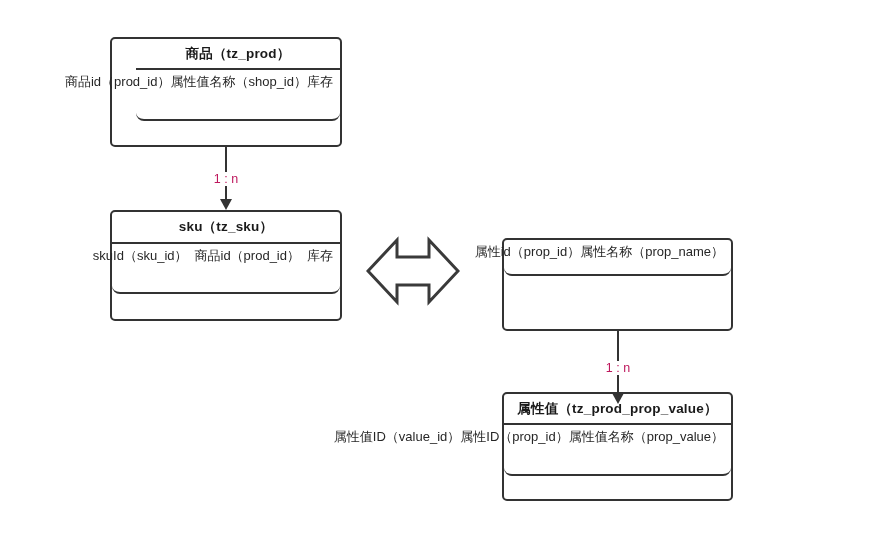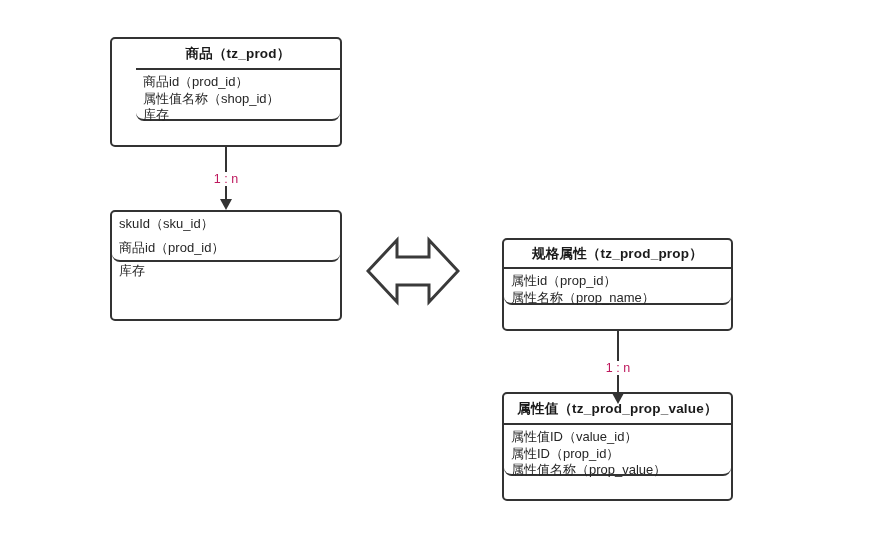--- a/index.html
+++ b/index.html
@@ -43,22 +43,21 @@
     display: flex;
     align-items: center;
     justify-content: center;
     letter-spacing: 0.2px;
   }
   .entity-attrs {
     box-sizing: border-box;
     border-bottom: 2px solid #333333;
     padding: 4px 7px 5px 7px;
     display: flex;
-    flex-direction: column;
-    justify-content: space-between;
+    justify-content: flex-end;
     border-radius: 8px;
   }
   .attr-row {
     font-size: 13px;
     line-height: 16.5px;
     color: #262626;
     white-space: nowrap;
   }
   .entity-footer {
     box-sizing: border-box;
@@ -142,30 +141,30 @@
     <div class="entity-header">商品（tz_prod）</div>
     <div class="entity-attrs">
       <div class="attr-row">商品id（prod_id）</div>
       <div class="attr-row">属性值名称（shop_id）</div>
       <div class="attr-row">库存</div>
     </div>
     <div class="entity-footer"></div>
   </div>
 
   <div class="entity" id="entity-sku">
+    <div class="entity-header">sku（tz_sku）</div>
     <div class="entity-attrs">
       <div class="attr-row">skuId（sku_id）</div>
       <div class="attr-row">商品id（prod_id）</div>
       <div class="attr-row">库存</div>
     </div>
     <div class="entity-footer"></div>
   </div>
 
   <div class="entity" id="entity-prop">
-    <div class="entity-header">规格属性（tz_prod_prop）</div>
     <div class="entity-attrs">
       <div class="attr-row">属性id（prop_id）</div>
       <div class="attr-row">属性名称（prop_name）</div>
     </div>
     <div class="entity-footer"></div>
   </div>
 
   <div class="entity" id="entity-propvalue">
     <div class="entity-header">属性值（tz_prod_prop_value）</div>
     <div class="entity-attrs">

